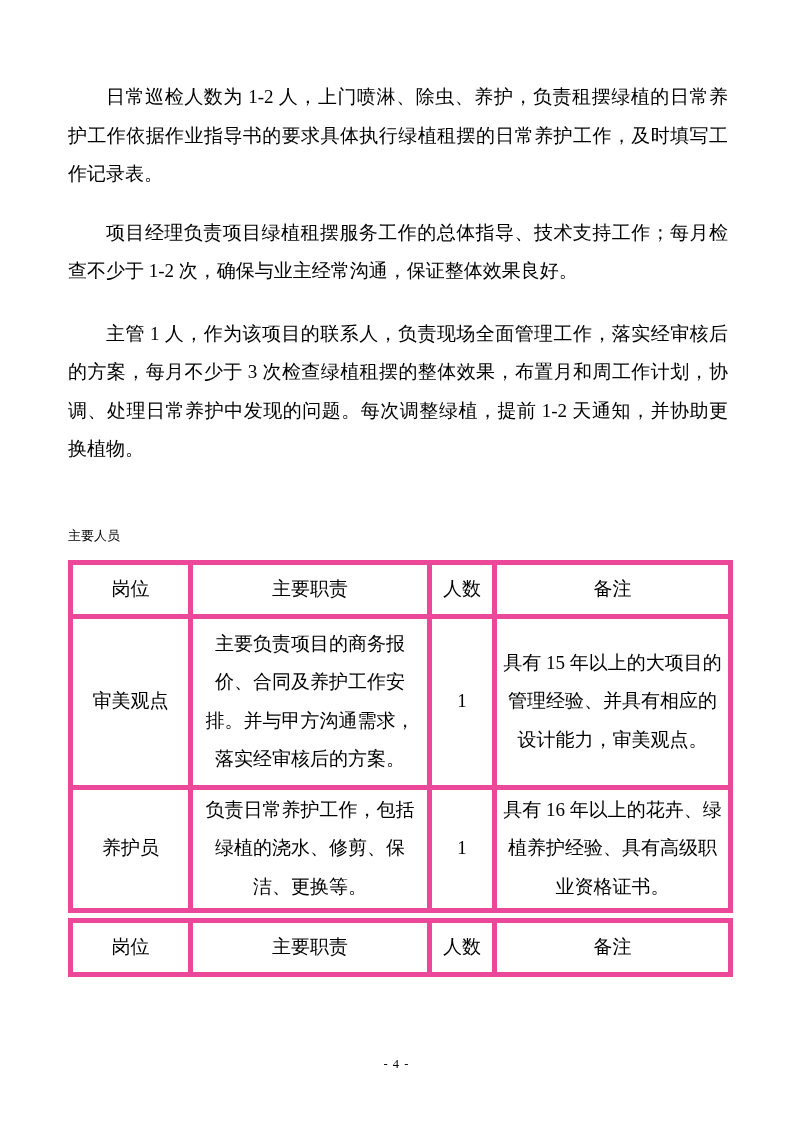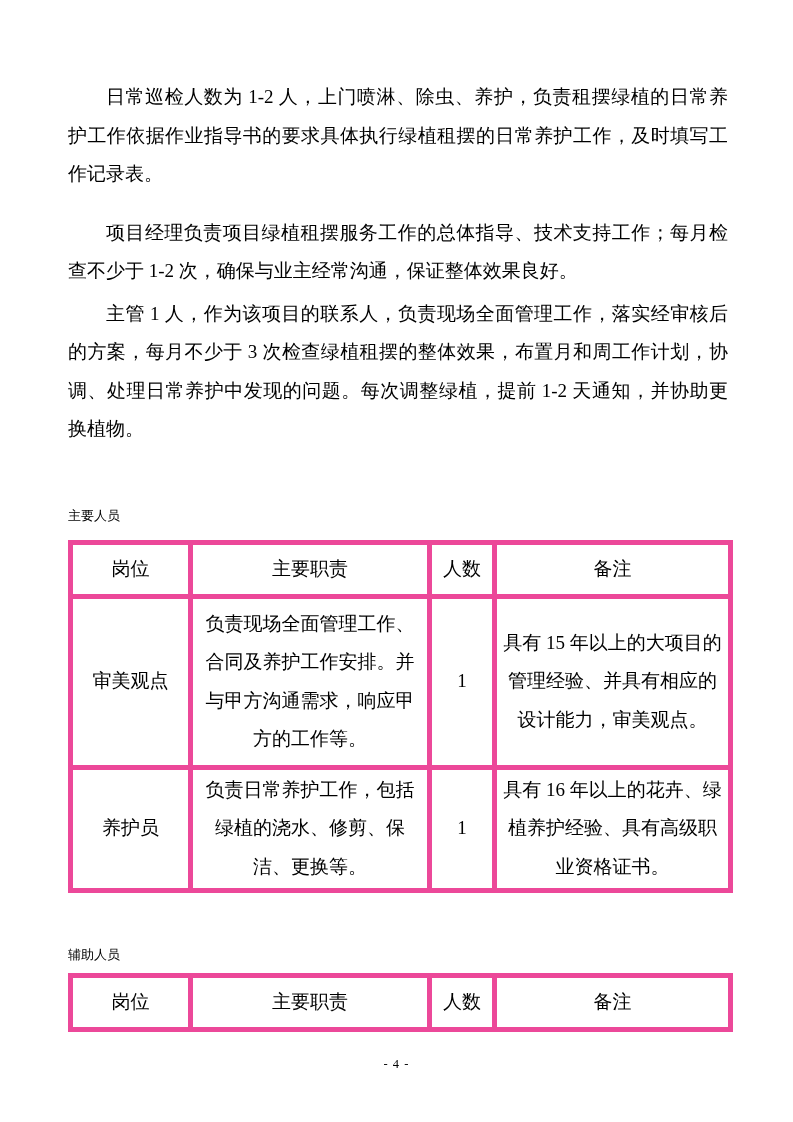--- a/index.html
+++ b/index.html
@@ -20,21 +20,21 @@
   }
   .body-para {
     margin: 0;
     font-size: 19px;
     line-height: 38.5px;
     text-align: justify;
     text-indent: 2em;
     word-break: break-all;
   }
   .para-2 { margin-top: 20px; }
-  .para-3 { margin-top: 4px; }
+  .para-3 { margin-top: 24px; }
 
   .section-heading {
     margin: 0;
     font-size: 13px;
     font-weight: normal;
     line-height: 26px;
   }
   .heading-main { margin-top: 54px; }
   .heading-aux  { margin-top: 49px; }
 
@@ -106,34 +106,33 @@
       <tr>
         <th>岗位</th>
         <th>主要职责</th>
         <th>人数</th>
         <th>备注</th>
       </tr>
     </thead>
     <tbody>
       <tr class="row-tall">
         <td>审美观点</td>
-        <td>负责现场全面管理工作、合同及养护工作安排。并与甲方沟通需求，响应甲方的工作等。</td>
+        <td>主要负责项目的商务报价、合同及养护工作安排。并与甲方沟通需求，落实经审核后的方案。</td>
         <td>1</td>
         <td>具有 15 年以上的大项目的管理经验、并具有相应的设计能力，审美观点。</td>
       </tr>
       <tr class="row-mid">
         <td>养护员</td>
         <td>负责日常养护工作，包括绿植的浇水、修剪、保洁、更换等。</td>
         <td>1</td>
         <td>具有 16 年以上的花卉、绿植养护经验、具有高级职业资格证书。</td>
       </tr>
     </tbody>
   </table>
 
-  <h3 class="section-heading heading-aux">辅助人员</h3>
 
   <table class="personnel personnel-aux">
     <colgroup>
       <col class="col-position">
       <col class="col-duties">
       <col class="col-count">
       <col class="col-remarks">
     </colgroup>
     <thead>
       <tr>

